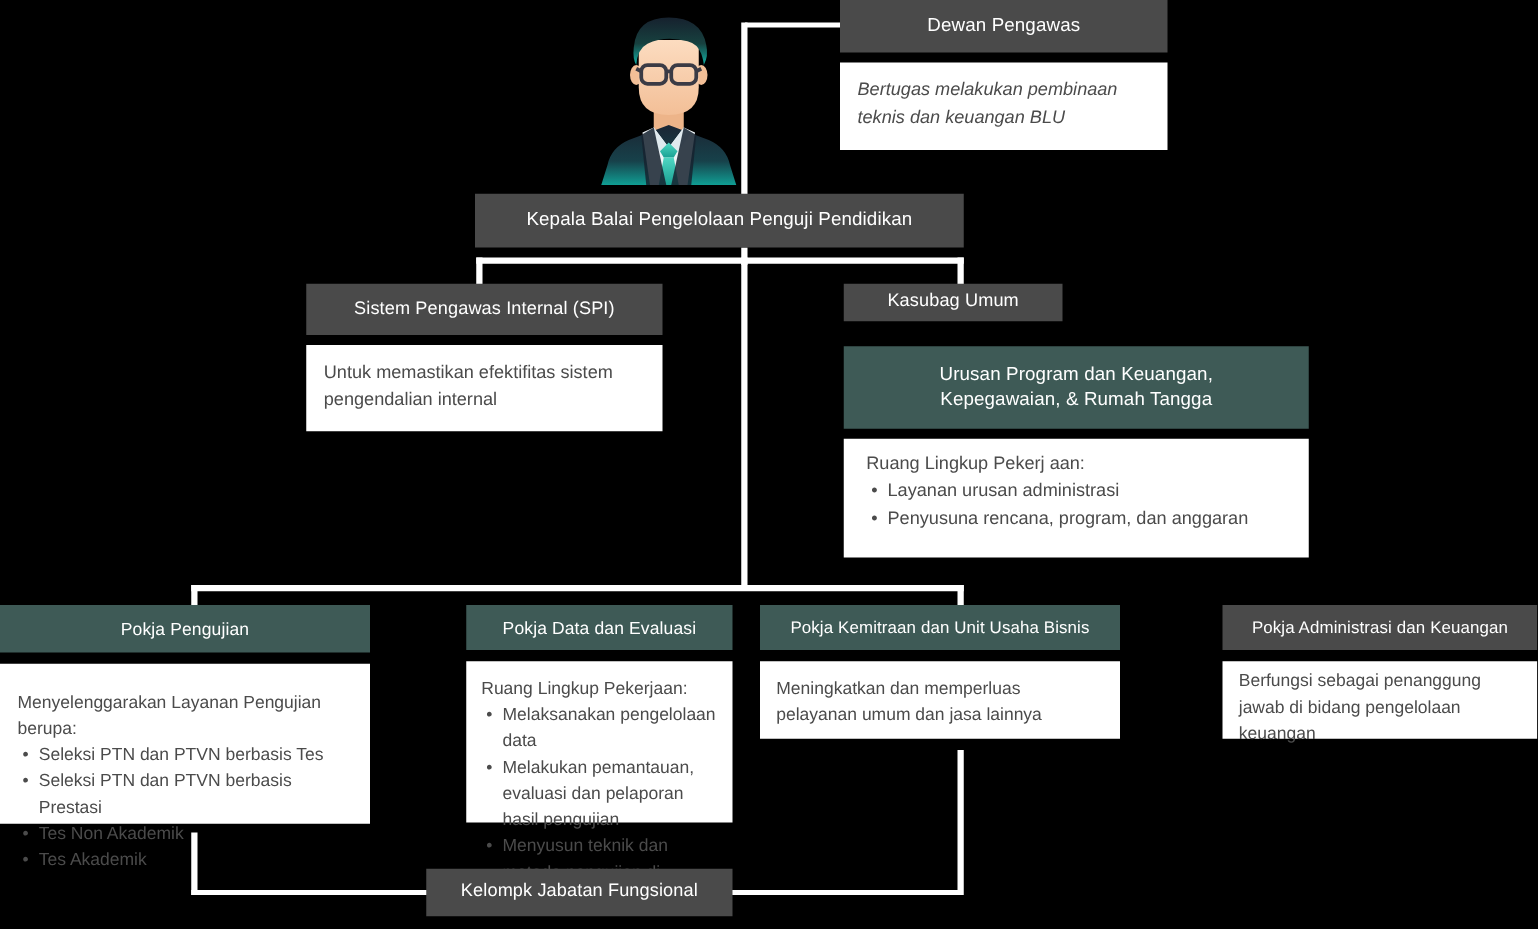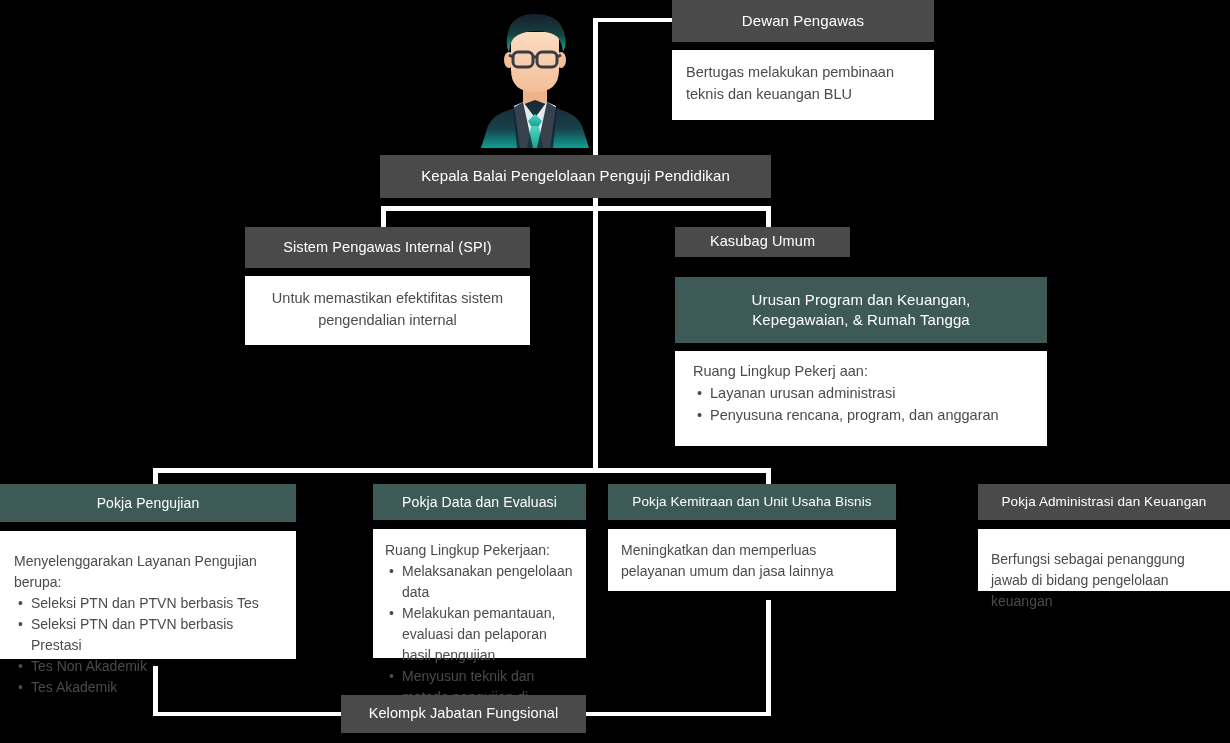--- a/index.html
+++ b/index.html
@@ -154,32 +154,32 @@
       <rect x="40" y="50" width="20" height="15" rx="5" fill="none" stroke="#3b3b45" stroke-width="3"></rect>
       <rect x="64" y="50" width="20" height="15" rx="5" fill="none" stroke="#3b3b45" stroke-width="3"></rect>
       <line x1="60" y1="55" x2="64" y2="55" stroke="#3b3b45" stroke-width="3"></line>
       <line x1="36" y1="53" x2="40" y2="55" stroke="#3b3b45" stroke-width="3"></line>
       <line x1="84" y1="55" x2="88" y2="53" stroke="#3b3b45" stroke-width="3"></line>
     </svg>
   </div>
 
   <div class="node" style="left:672px; top:0px; width:262px;">
     <div class="node-head head-dark" style="height:42px; font-size:15px;">Dewan Pengawas</div>
-    <div class="node-body" style="margin-top:8px; height:70px; font-size:14.5px;">
+    <div class="node-body" style="margin-top:8px; height:70px; font-size:14.5px;font-style:italic;">
       <p>Bertugas melakukan pembinaan teknis dan keuangan BLU</p>
     </div>
   </div>
 
   <div class="node" style="left:380px; top:155px; width:391px;">
     <div class="node-head head-dark" style="height:43px; font-size:15px;">Kepala Balai Pengelolaan Penguji Pendidikan</div>
   </div>
 
   <div class="node" style="left:245px; top:227px; width:285px;">
     <div class="node-head head-dark" style="height:41px; font-size:14.5px;">Sistem Pengawas Internal (SPI)</div>
-    <div class="node-body" style="margin-top:8px; height:69px; font-size:14.5px;text-align:center;">
+    <div class="node-body" style="margin-top:8px; height:69px; font-size:14.5px;">
       <p>Untuk memastikan efektifitas sistem pengendalian internal</p>
     </div>
   </div>
 
   <div class="node" style="left:675px; top:227px; width:175px;">
     <div class="node-head head-dark" style="height:30px; font-size:14.5px;">Kasubag Umum</div>
   </div>
 
   <div class="node" style="left:675px; top:277px; width:372px;">
     <div class="node-head head-teal" style="height:66px; font-size:15px; padding:6px 40px;">Urusan Program dan Keuangan, Kepegawaian, &amp; Rumah Tangga</div>
@@ -219,21 +219,21 @@
 
   <div class="node" style="left:608px; top:484px; width:288px;">
     <div class="node-head head-teal" style="height:36px; font-size:13.5px;">Pokja Kemitraan dan Unit Usaha Bisnis</div>
     <div class="node-body" style="margin-top:9px; height:62px; font-size:14px; padding:11px 13px;">
       <p>Meningkatkan dan memperluas pelayanan umum dan jasa lainnya</p>
     </div>
   </div>
 
   <div class="node" style="left:978px; top:484px; width:252px;">
     <div class="node-head head-dark" style="height:36px; font-size:13.5px;">Pokja Administrasi dan Keuangan</div>
-    <div class="node-body" style="margin-top:9px; height:62px; font-size:14px; padding:20px 13px;">
+    <div class="node-body" style="margin-top:9px; height:62px; font-size:14px; padding:5px 13px;">
       <p>Berfungsi sebagai penanggung jawab di bidang pengelolaan keuangan</p>
     </div>
   </div>
 
   <div class="node" style="left:341px; top:695px; width:245px;">
     <div class="node-head head-dark" style="height:38px; font-size:14.5px;">Kelompk Jabatan Fungsional</div>
   </div>
 
 </div>
 

